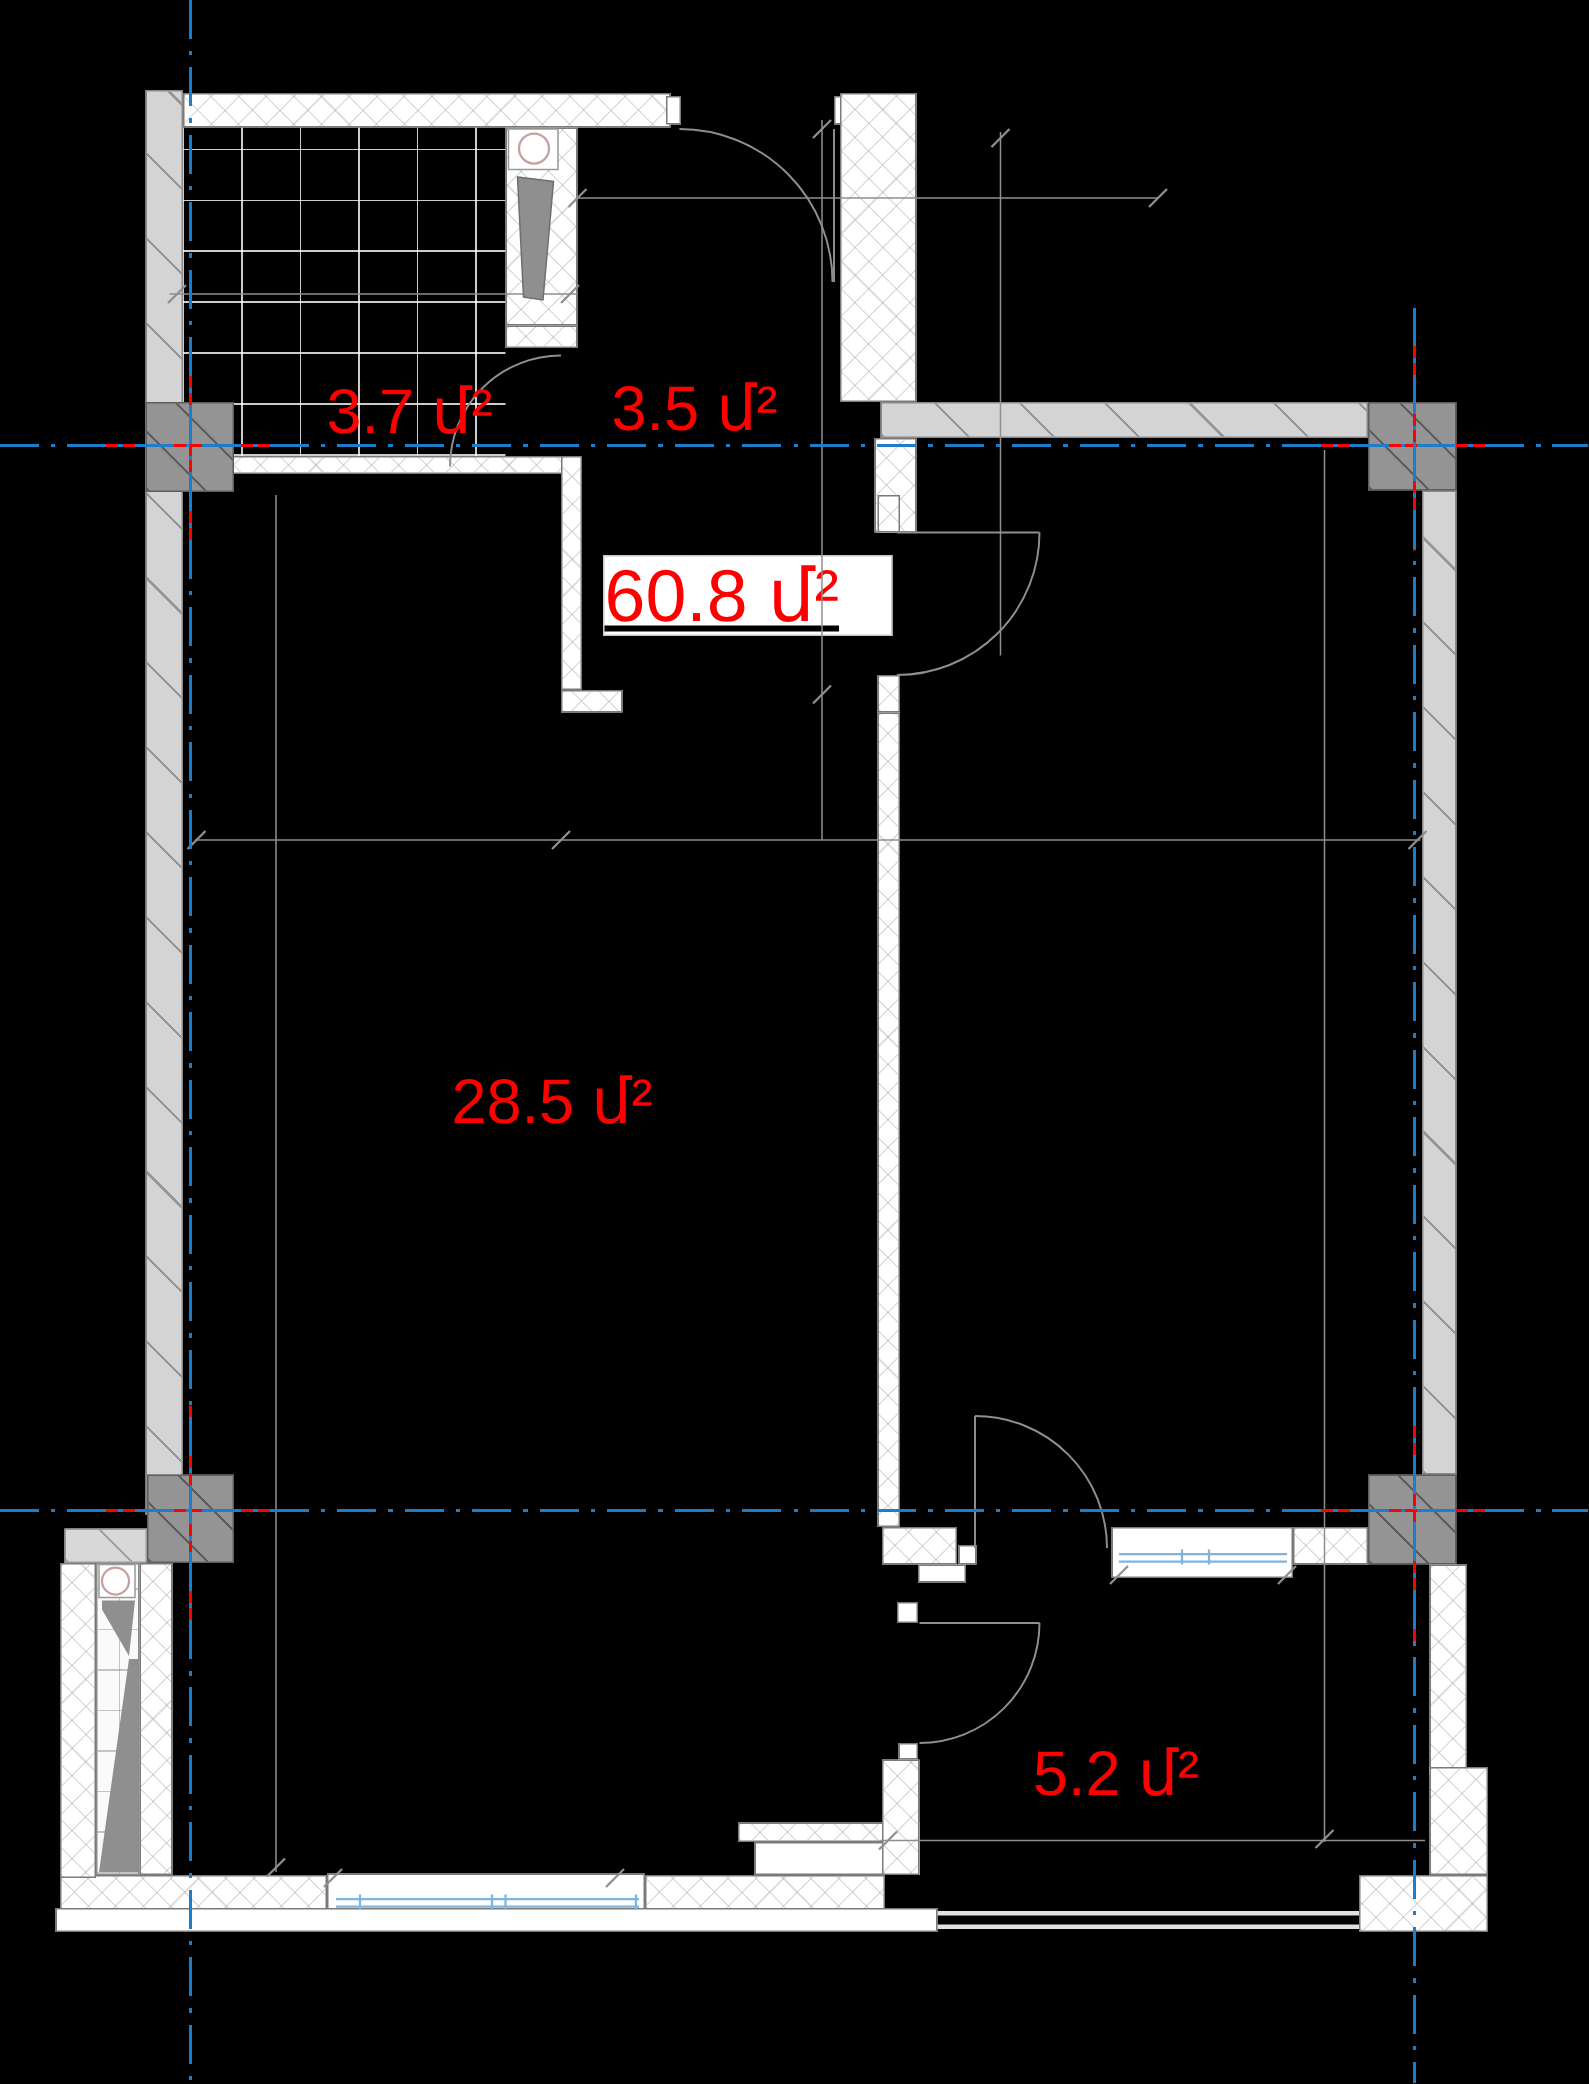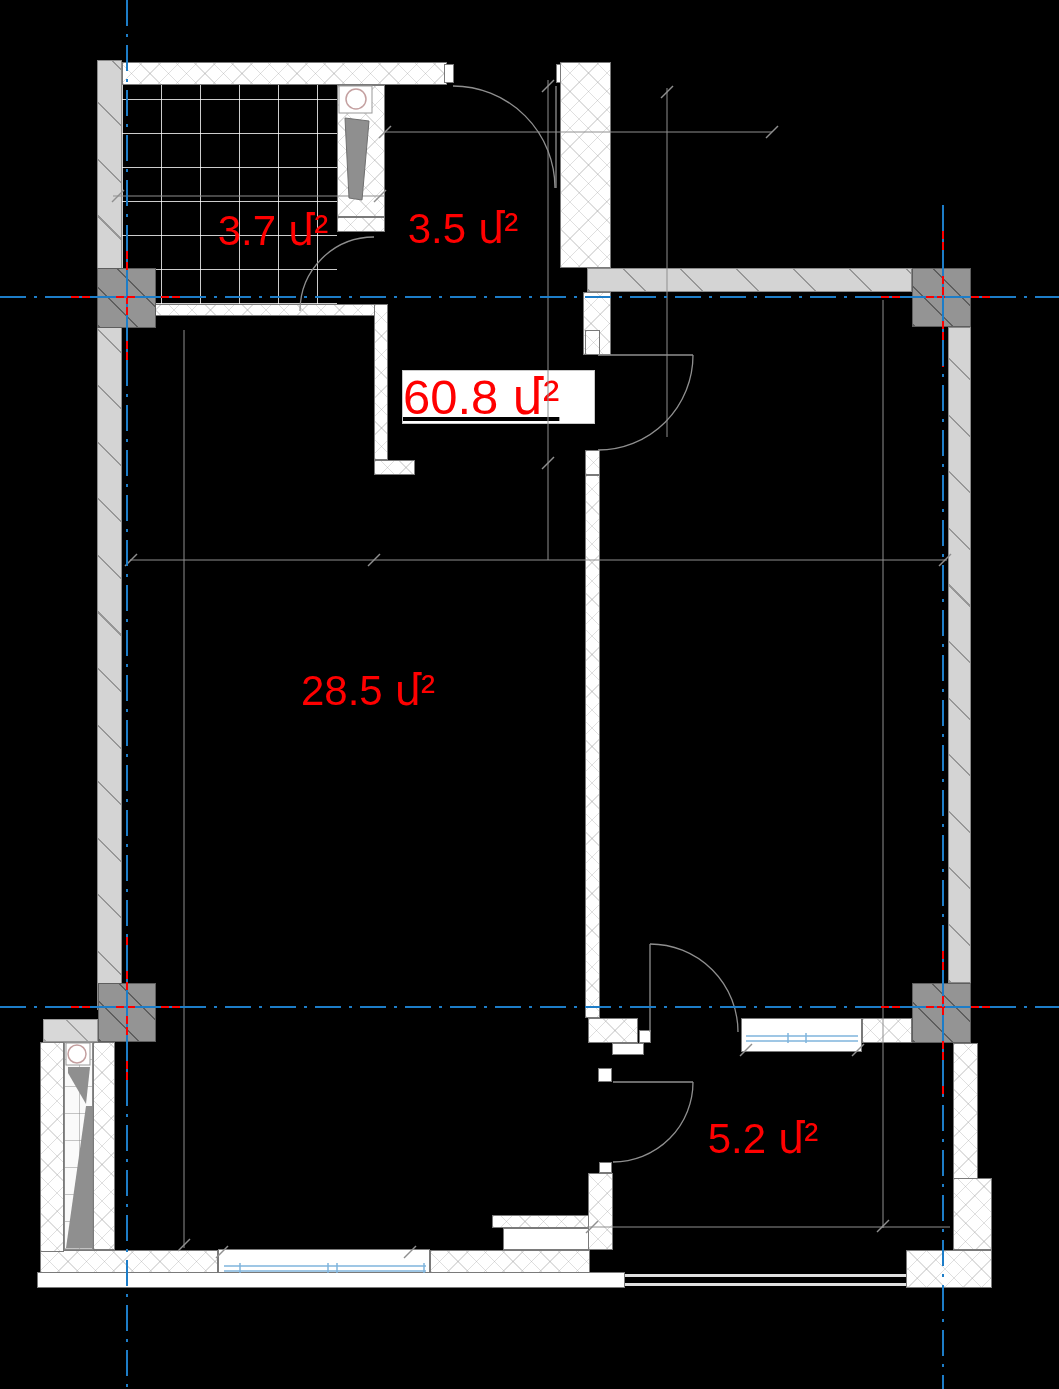--- a/index.html
+++ b/index.html
@@ -30,21 +30,21 @@
         linear-gradient(90deg,transparent 0 14px,rgba(130,130,130,.45) 14px 15px,transparent 15px);}
   
   .axh{position:absolute;height:2px;
       background-image:repeating-linear-gradient(90deg,#1d7dc8 0 26px,transparent 26px 34px,#1d7dc8 34px 37px,transparent 37px 45px);}
   .axv{position:absolute;width:2px;
       background-image:repeating-linear-gradient(180deg,#1d7dc8 0 26px,transparent 26px 34px,#1d7dc8 34px 37px,transparent 37px 45px);}
   .redh{position:absolute;height:2px;background:#ff0000;}
   .redv{position:absolute;width:2px;background:#ff0000;}
   
   .area-label{position:absolute;transform:translate(-50%,-50%);color:#ff0000;
-      font-size:42px;font-weight:400;white-space:nowrap;letter-spacing:0px;}
+      font-size:42px;font-weight:400;white-space:nowrap;letter-spacing:0px;margin-top:44px;}
   .total-box{position:absolute;left:402px;top:370px;width:191px;height:52px;background:#ffffff;
       border:1px solid #c8c8c8;display:flex;align-items:center;justify-content:flex-start;text-decoration:underline;}
   .total-label{color:#ff0000;font-size:49px;white-space:nowrap;}
   .parapet{position:absolute;left:625px;top:1274px;width:281px;height:12px;box-sizing:border-box;
       border-top:3px solid #e0e0e0;border-bottom:3px solid #e0e0e0;}
   svg{position:absolute;left:0;top:0;pointer-events:none;}
 </style>
 </head>
 <body>
 
@@ -196,15 +196,15 @@
   <div class="redv" style="left:942px;top:937px;height:160px"></div>
 
   <div class="axh" style="left:0;top:296px;width:1059px"></div>
   <div class="axh" style="left:0;top:1006px;width:1059px"></div>
   <div class="axv" style="left:126px;top:0;height:1389px"></div>
   <div class="axv" style="left:942px;top:205px;height:1184px"></div>
 
   <div class="area-label" style="left:273px;top:230px">3.7 մ²</div>
   <div class="area-label" style="left:463px;top:228px">3.5 մ²</div>
   <div class="area-label" style="left:368px;top:690px">28.5 մ²</div>
-  <div class="area-label" style="left:763px;top:1138px">5.2 մ²</div>
+  <div class="area-label" style="left:744px;top:1138px">5.2 մ²</div>
 
 </div>
 
 </body></html>

